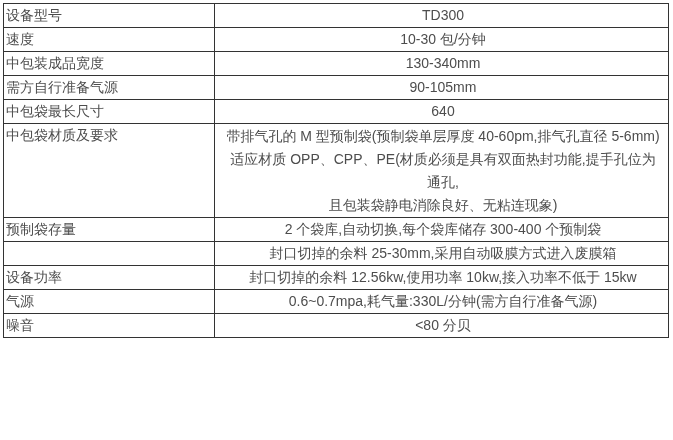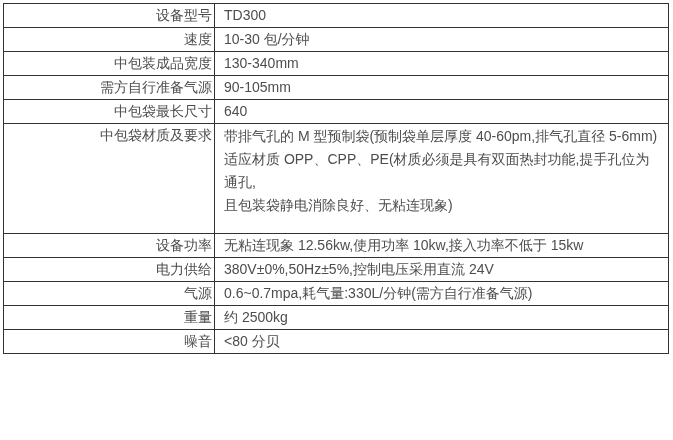--- a/index.html
+++ b/index.html
@@ -26,33 +26,33 @@
   table.spec td {
     border: 1px solid #333333;
     font-size: 14px;
     color: #4d4d4d;
     height: 23px;
     line-height: 23px;
     overflow: hidden;
   }
   td.label {
     width: 206px;
-    text-align: right;
+    text-align: left;
     vertical-align: top;
     padding: 0 2px;
   }
   td.value {
     vertical-align: top;
-    text-align: left;
+    text-align: center;
     padding: 0 6px 0 9px;
     white-space: pre-line;
   }
   tr.tall td.value {
     padding-top: 1px;
-    padding-bottom: 16px;
+    padding-bottom: 0;
   }
 </style>
 </head>
 <body>
 
 <div class="sheet">
   <table class="spec">
     <tbody>
       <tr>
         <td class="label">设备型号</td>
@@ -74,34 +74,34 @@
         <td class="label">中包袋最长尺寸</td>
         <td class="value">640</td>
       </tr>
       <tr class="tall">
         <td class="label">中包袋材质及要求</td>
         <td class="value">带排气孔的 M 型预制袋(预制袋单层厚度 40-60pm,排气孔直径 5-6mm)
 适应材质 OPP、CPP、PE(材质必须是具有双面热封功能,提手孔位为通孔,
 且包装袋静电消除良好、无粘连现象)</td>
       </tr>
       <tr>
-        <td class="label">设备功率</td>
-        <td class="value">无粘连现象 12.56kw,使用功率 10kw,接入功率不低于 15kw</td>
+        <td class="label">预制袋存量</td>
+        <td class="value">2 个袋库,自动切换,每个袋库储存 300-400 个预制袋</td>
       </tr>
       <tr>
-        <td class="label">电力供给</td>
-        <td class="value">380V±0%,50Hz±5%,控制电压采用直流 24V</td>
+        <td class="label"></td>
+        <td class="value">封口切掉的余料 25-30mm,采用自动吸膜方式进入废膜箱</td>
+      </tr>
+      <tr>
+        <td class="label">设备功率</td>
+        <td class="value">封口切掉的余料 12.56kw,使用功率 10kw,接入功率不低于 15kw</td>
       </tr>
       <tr>
         <td class="label">气源</td>
         <td class="value">0.6~0.7mpa,耗气量:330L/分钟(需方自行准备气源)</td>
-      </tr>
-      <tr>
-        <td class="label">重量</td>
-        <td class="value">约 2500kg</td>
       </tr>
       <tr>
         <td class="label">噪音</td>
         <td class="value">&lt;80 分贝</td>
       </tr>
     </tbody>
   </table>
 </div>
 
 </body></html>

